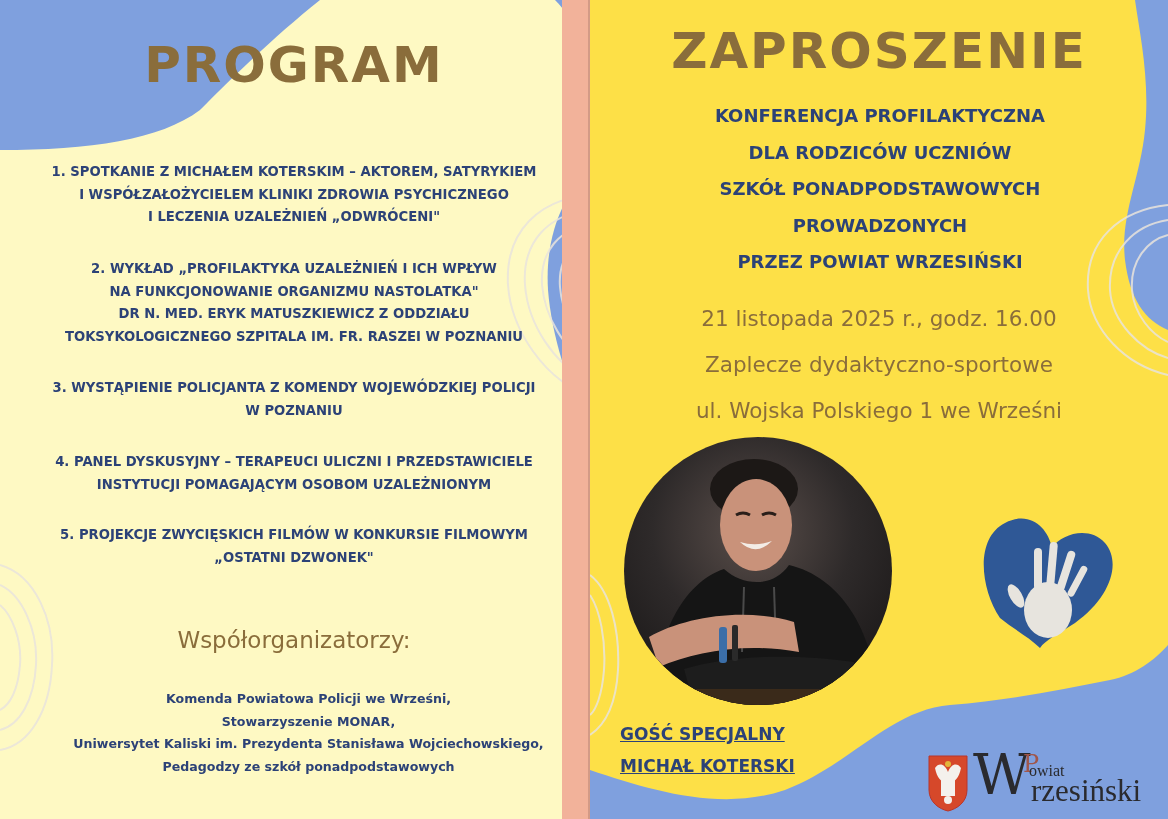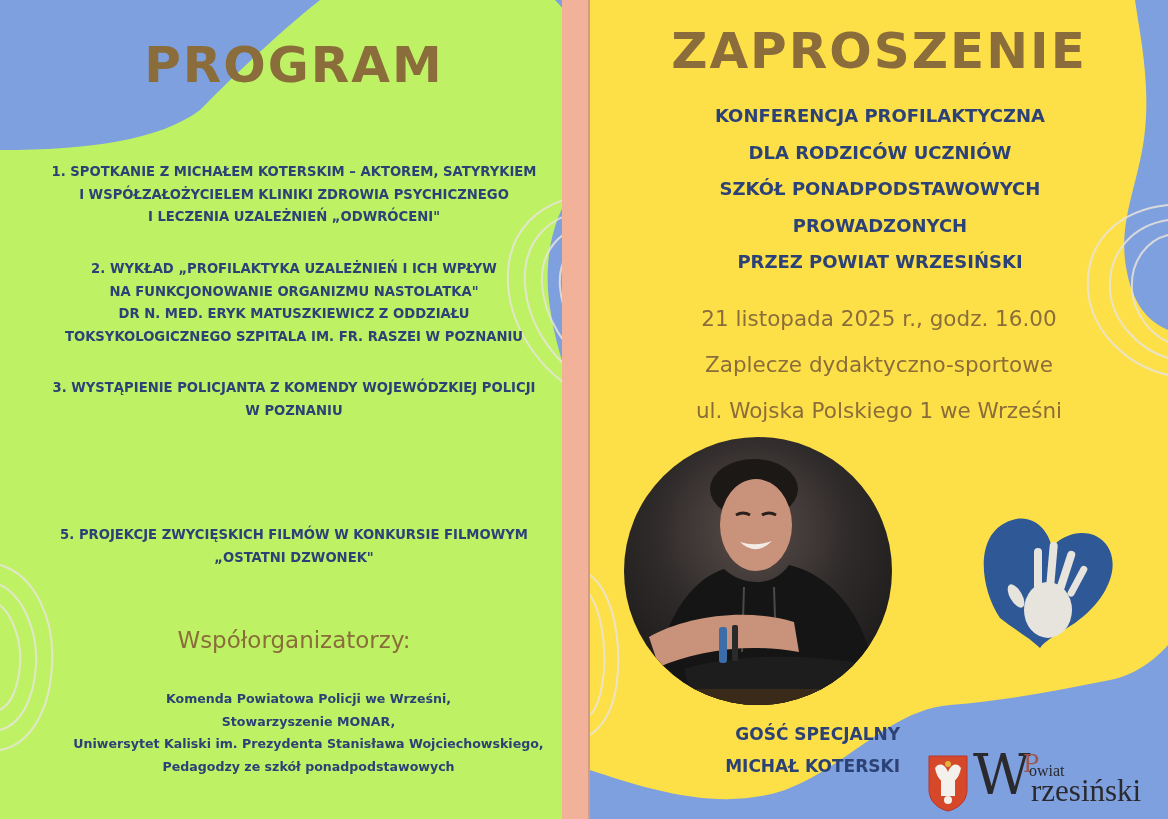--- a/index.html
+++ b/index.html
@@ -1,18 +1,18 @@
 <!DOCTYPE html>
 <html><head>
 <meta charset="utf-8">
 <style>
   html,body{margin:0;padding:0;}
   body{width:1168px;height:819px;overflow:hidden;background:#f2b29a;position:relative;font-family:"DejaVu Sans",sans-serif;}
   .panel{position:absolute;top:0;height:819px;overflow:hidden;}
-  #left{left:0;width:562px;background:#bef264;}
+  #left{left:0;width:562px;background:#fef9c3;}
   #right{left:590px;width:578px;background:#fde047;}
   .fold{position:absolute;left:588px;top:0;width:2px;height:819px;background:#d39a86;}
   svg.bg{position:absolute;left:0;top:0;}
   .title{position:absolute;font-weight:bold;color:#8a6d3b;text-align:center;letter-spacing:2px;}
   .navy{color:#2c4277;font-weight:bold;}
   .gold{color:#8a6d3b;font-weight:normal;}
   .prog{position:absolute;left:10px;width:568px;text-align:center;font-size:13.2px;line-height:22.5px;text-transform:uppercase;}
   .org-line{font-size:12.6px;line-height:22.5px;margin-left:29px;}
   .photo{position:absolute;left:34px;top:437px;width:268px;height:268px;border-radius:50%;background:radial-gradient(circle at 48% 35%,#5a4e4a 0%,#2e2a2a 45%,#1f1c1c 75%);overflow:hidden;}
 </style>
@@ -57,20 +57,24 @@
     <div>na funkcjonowanie organizmu nastolatka"</div>
     <div>dr n. med. Eryk Matuszkiewicz z Oddziału</div>
     <div>Toksykologicznego Szpitala im. Fr. Raszei w Poznaniu</div>
   </div>
 
   <div class="prog navy" style="top:377px;">
     <div>3. Wystąpienie policjanta z Komendy Wojewódzkiej Policji</div>
     <div>w Poznaniu</div>
   </div>
 
+  <div class="prog navy" style="top:451px;">
+    <div>4. Panel dyskusyjny – terapeuci uliczni i przedstawiciele</div>
+    <div>instytucji pomagającym osobom uzależnionym</div>
+  </div>
 
   <div class="prog navy" style="top:524px;">
     <div>5. Projekcje zwycięskich filmów w konkursie filmowym</div>
     <div>„Ostatni dzwonek"</div>
   </div>
 
   <div class="gold" style="position:absolute;left:0;width:588px;top:627px;text-align:center;font-size:23px;">Współorganizatorzy:</div>
 
   <div class="navy" style="position:absolute;left:0;width:588px;top:688px;text-align:center;">
     <div class="org-line">Komenda Powiatowa Policji we Wrześni,</div>
@@ -148,21 +152,21 @@
     <g fill="#e7e4de">
       <ellipse cx="68" cy="112" rx="24" ry="28"></ellipse>
       <rect x="54" y="50" width="8" height="42" rx="4"></rect>
       <rect x="68" y="44" width="8" height="46" rx="4" transform="rotate(5 72 67)"></rect>
       <rect x="82" y="52" width="8" height="42" rx="4" transform="rotate(18 86 73)"></rect>
       <rect x="94" y="66" width="7" height="34" rx="3.5" transform="rotate(28 97 83)"></rect>
       <ellipse cx="36" cy="98" rx="6" ry="13" transform="rotate(-30 36 98)"></ellipse>
     </g>
   </svg>
 
-  <div class="navy" style="position:absolute;left:30px;width:280px;top:718px;text-align:right;font-size:17px;line-height:32px;">
+  <div class="navy" style="position:absolute;left:30px;width:280px;top:718px;text-align:left;font-size:17px;line-height:32px;text-decoration:underline;">
     <div>GOŚĆ SPECJALNY</div>
     <div>MICHAŁ KOTERSKI</div>
   </div>
 
   <div style="position:absolute;left:337px;top:752px;width:240px;height:62px;">
     <svg width="42" height="58" viewBox="0 0 42 58" style="position:absolute;left:0;top:2px;">
       <path d="M2,2 L40,2 L40,36 C40,48 30,55 21,57 C12,55 2,48 2,36 Z" fill="#d6482a" stroke="#b8352a" stroke-width="1"></path>
       <path d="M8,14 C12,8 18,10 21,18 C24,10 30,8 34,14 C32,24 28,28 21,30 C14,28 10,24 8,14 Z" fill="#f4f1ec"></path>
       <rect x="14" y="26" width="14" height="16" fill="#f4f1ec"></rect>
       <circle cx="21" cy="10" r="3" fill="#e2b53a"></circle>

